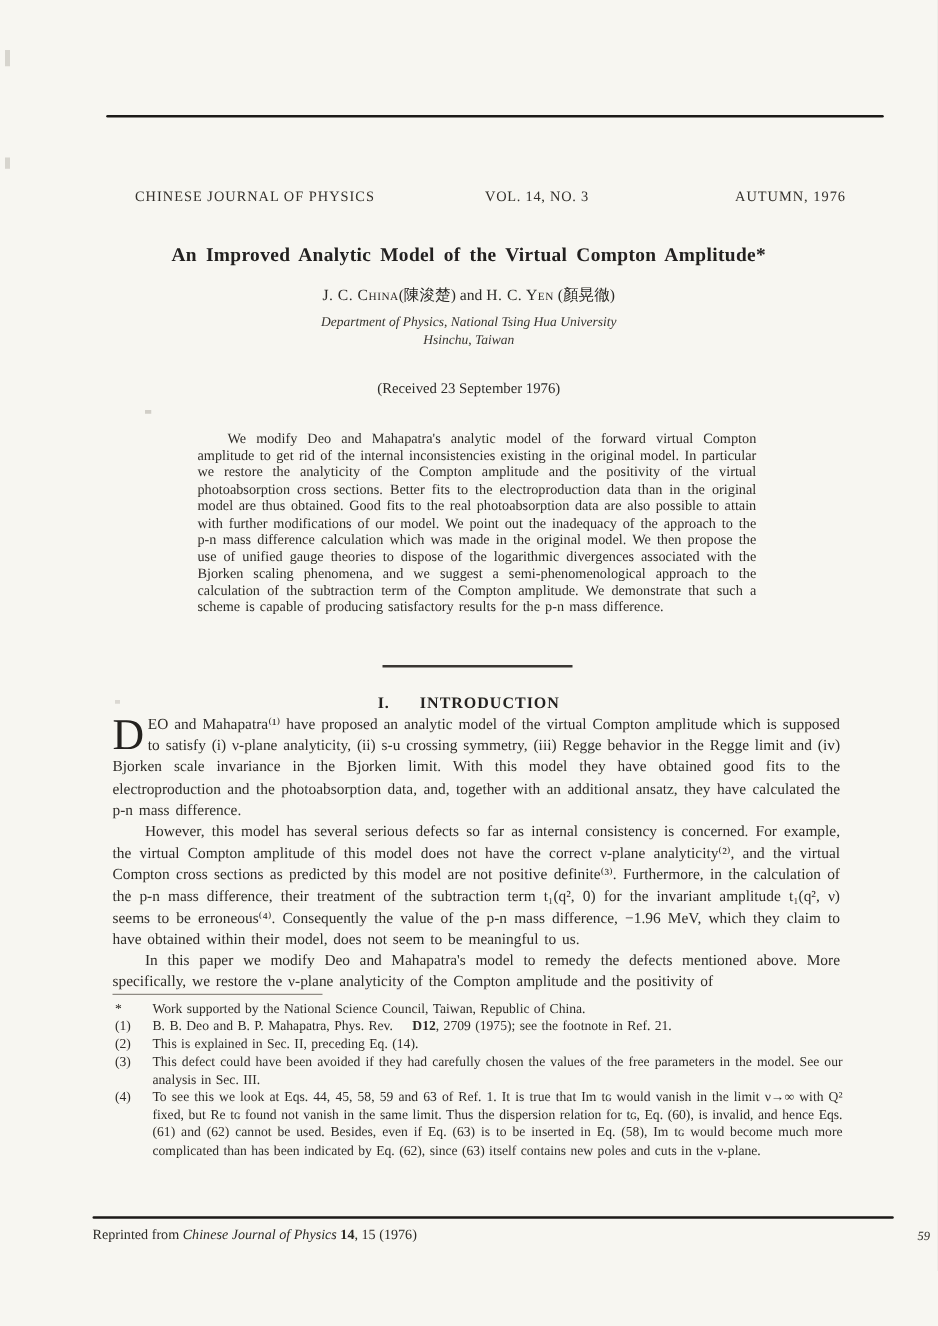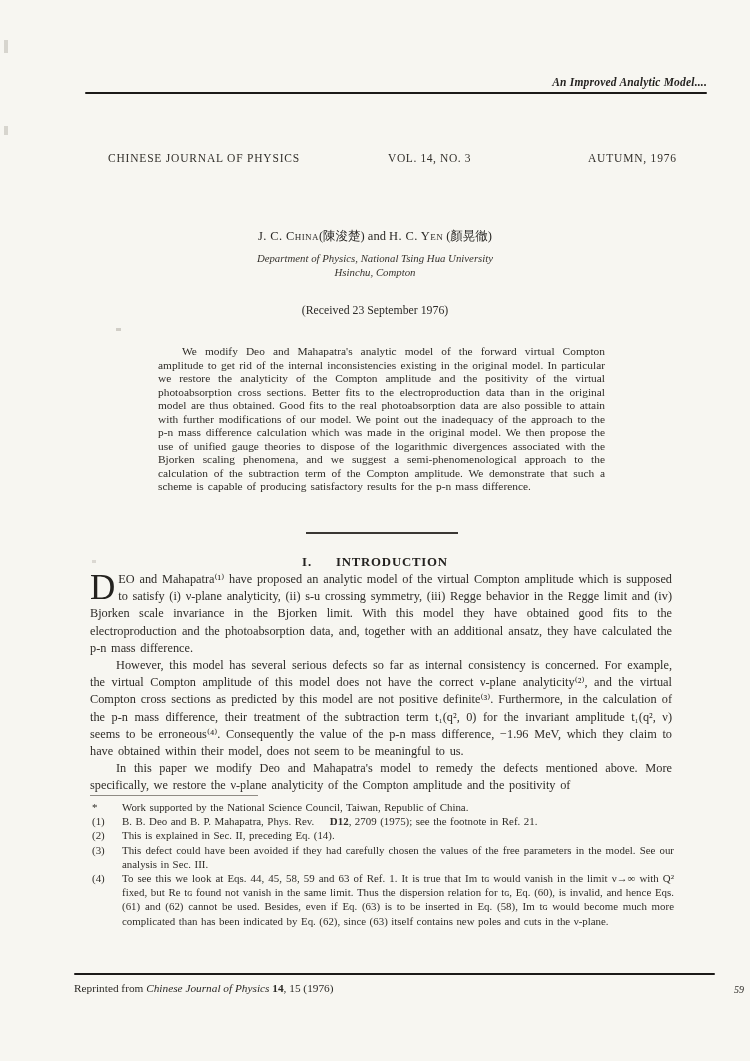--- a/index.html
+++ b/index.html
@@ -81,33 +81,33 @@
 </head>
 <body>
 
 <div class="page">
 
   <div class="abs artifact artifact-a"></div>
   <div class="abs artifact artifact-b"></div>
   <div class="abs artifact artifact-c"></div>
   <div class="abs artifact artifact-d"></div>
 
-  <div class="abs running-head">An Improved Analytic Model....</div>
   <div class="abs header-rule"></div>
 
   <div class="abs masthead-journal">CHINESE JOURNAL OF PHYSICS</div>
   <div class="abs masthead-vol">VOL. 14, NO. 3</div>
   <div class="abs masthead-season">AUTUMN, 1976</div>
 
+  <div class="abs article-title">An Improved Analytic Model of the Virtual Compton Amplitude*</div>
   <div class="abs authors">
     <span class="sc">J. C. China</span><span>(陳浚楚)</span><span> and </span><span class="sc">H. C. Yen</span><span> (顏晃徹)</span>
   </div>
   <div class="abs affiliation">
     <div>Department of Physics, National Tsing Hua University</div>
-    <div>Hsinchu, Compton</div>
+    <div>Hsinchu, Taiwan</div>
   </div>
   <div class="abs received">(Received 23 September 1976)</div>
 
   <div class="abs abstract">We modify Deo and Mahapatra's analytic model of the forward virtual Compton amplitude to get rid of the internal inconsistencies existing in the original model.  In particular we restore the analyticity of the Compton amplitude and the positivity of the virtual photoabsorption cross sections.  Better fits to the electroproduction data than in the original model are thus obtained.  Good fits to the real photoabsorption data are also possible to attain with further modifications of our model.  We point out the inadequacy of the approach to the p-n mass difference calculation which was made in the original model.  We then propose the use of unified gauge theories to dispose of the logarithmic divergences associated with the Bjorken scaling phenomena, and we suggest a semi-phenomenological approach to the calculation of the subtraction term of the Compton amplitude.  We demonstrate that such a scheme is capable of producing satisfactory results for the p-n mass difference.</div>
   <div class="abs abstract-divider"></div>
 
   <div class="abs section-heading">
     <span>I.</span><span class="sp">INTRODUCTION</span>
   </div>
 

